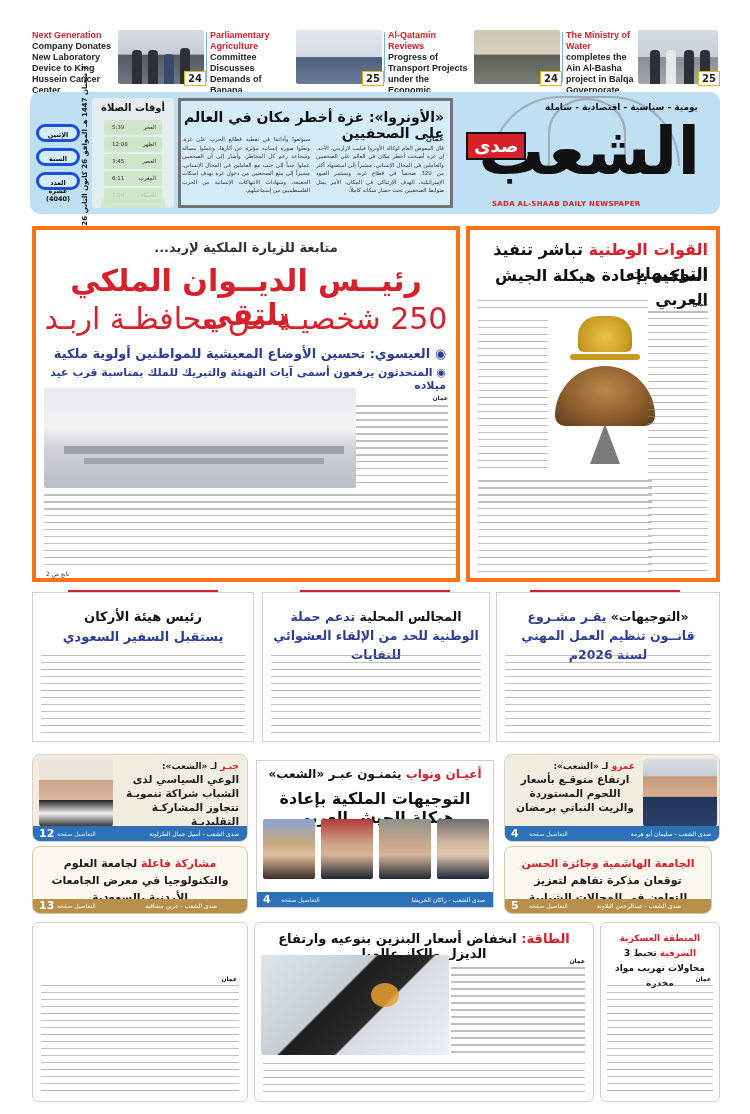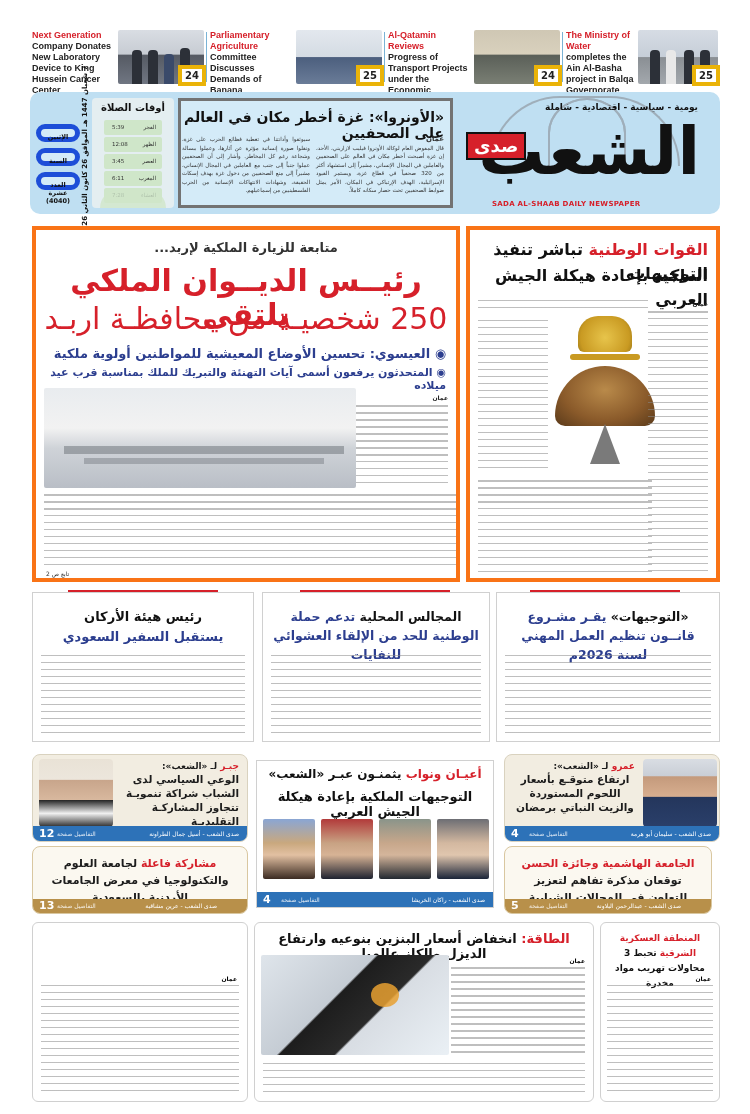--- a/index.html
+++ b/index.html
@@ -7,21 +7,21 @@
   .abs { position: absolute; }
   .rtl { direction: rtl; text-align: right; }
   .ctr { text-align: center; }
 
   
   .teaser { position: absolute; top: 30px; height: 54px; width: 172px; }
   .teaser .ttext { position: absolute; left: 0; top: 0; width: 82px; font-family: "Liberation Sans", sans-serif; font-size: 9px; line-height: 11px; font-weight: bold; color: #222; }
   .teaser .ttext .kick { color: #d6202a; display: block; }
   .teaser .tphoto { position: absolute; left: 86px; top: 0; width: 86px; height: 54px; background: linear-gradient(180deg,#d9dde3 0%,#c7ccd3 45%,#555a63 46%,#707682 100%); border-radius: 2px; overflow: hidden; }
   .teaser .tphoto .fig { position: absolute; bottom: 0; width: 10px; height: 34px; background: #2c3038; border-radius: 4px 4px 0 0; }
-  .teaser .tnum { position: absolute; right: -2px; bottom: -2px; background: #fff; border: 4px solid #eab308; color: #222; font-size: 10px; font-weight: bold; padding: 0 3px; line-height: 13px; }
+  .teaser .tnum { position: absolute; right: -2px; bottom: -2px; background: #fff; border: 1px solid #eab308; color: #222; font-size: 10px; font-weight: bold; padding: 0 3px; line-height: 13px; }
   .vsep { position: absolute; top: 32px; width: 1px; height: 50px; background: #7ab3d6; }
 
   
   .masthead { position: absolute; left: 30px; top: 92px; width: 690px; height: 122px; background: #bfdff2; border-radius: 10px; }
   .logo-area { position: absolute; right: 0; top: 0; width: 268px; height: 122px; }
   .globe { position: absolute; right: 40px; top: 4px; width: 190px; height: 70px; border-radius: 95px 95px 0 0; border: 2px solid #8a8f96; border-bottom: none; opacity: .6; }
   .globe::before, .globe::after { content:""; position:absolute; left: 30%; top: 0; width: 40%; height: 100%; border: 2px solid #8a8f96; border-radius: 50% 50% 0 0; border-bottom: none; }
   .tagline { position: absolute; right: 22px; top: 10px; font-size: 9px; color: #111; font-weight: bold; direction: rtl; }
   .logo-main { position: absolute; right: 20px; top: 24px; font-family: "DejaVu Sans", sans-serif; font-size: 66px; font-weight: bold; color: #111; line-height: 72px; letter-spacing: -2px; direction: rtl; }
   .logo-sada { position: absolute; left: 14px; top: 40px; background: #d6202a; color: #fff; font-size: 18px; font-weight: bold; padding: 0 6px; line-height: 24px; border: 2px solid #111; }
@@ -34,21 +34,21 @@
 
   .prayer { position: absolute; left: 62px; top: 6px; width: 82px; height: 110px; background: #e4eef1; border-radius: 4px; }
   .prayer-title { font-size: 10px; font-weight: bold; color: #111; text-align: center; margin-top: 4px; direction: rtl; }
   .prayer-row { position: absolute; left: 12px; width: 58px; height: 15px; background: #cfe6c9; border-radius: 2px; font-size: 5.5px; color: #333; }
   .prayer-row .pname { position: absolute; right: 6px; top: 4px; }
   .prayer-row .ptime { position: absolute; left: 8px; top: 4px; }
   .mosque { position: absolute; left: 8px; bottom: 0; width: 66px; height: 18px; background: #cfe6c9; border-radius: 30px 30px 0 0; opacity: .8; }
 
   .date-vert { position: absolute; left: 50px; top: 6px; width: 10px; height: 110px; }
   .date-vert span { position: absolute; left: 50%; top: 50%; transform: translate(-50%,-50%) rotate(-90deg); white-space: nowrap; font-size: 7px; font-weight: bold; color: #111; direction: rtl; }
-  .pill { position: absolute; left: 6px; width: 44px; height: 18px; border: 5px solid #1d4ed8; border-radius: 9px; background: #d4ebf8; font-size: 6.5px; font-weight: bold; color: #111; text-align: center; line-height: 16px; direction: rtl; }
+  .pill { position: absolute; left: 6px; width: 44px; height: 18px; border: 3px solid #1d4ed8; border-radius: 9px; background: #d4ebf8; font-size: 6.5px; font-weight: bold; color: #111; text-align: center; line-height: 16px; direction: rtl; }
 
   
   .box { position: absolute; border: 4px solid #f97316; background: #fff; }
   .redbar { position: absolute; height: 2px; background: #d6202a; }
   .red { color: #d6202a; }
   .navy { color: #2c3e8f; }
   .textcols { position: absolute; font-size: 5px; line-height: 7.5px; color: #555; direction: rtl; text-align: justify; overflow: hidden; }
   .textcols .city { font-weight: bold; color: #222; font-size: 6px; }
   .lines { background: repeating-linear-gradient(180deg,#8a8a8a 0px,#8a8a8a 1.5px,transparent 1.5px,transparent 7px); opacity: .55; }
 
@@ -230,21 +230,21 @@
   <div class="ititle" style="right:84px;top:17px;width:120px;text-align:center;">ارتفاع متوقـع بأسعار اللحوم المستوردة والزيت النباتي برمضان</div>
   <div class="ibar">
     <span class="ipage">4</span>
     <span class="icont">التفاصيل صفحة</span>
     <span class="iby">صدى الشعب - سليمان أبو هرمة</span>
   </div>
 </div>
 
 <div class="centerpiece">
   <div class="abs rtl" style="left:6px;right:6px;top:6px;text-align:center;font-size:12px;font-weight:bold;color:#111;"><span class="red">أعيـان ونواب</span> <span>يثمنـون عبـر «الشعب»</span></div>
-  <div class="abs rtl" style="left:4px;right:4px;top:28px;text-align:center;font-size:13px;font-weight:bold;color:#111;">التوجيهات الملكية بإعادة هيكلة الجيش العربي</div>
+  <div class="abs rtl" style="left:4px;right:4px;top:28px;text-align:center;font-size:16px;font-weight:bold;color:#111;">التوجيهات الملكية بإعادة هيكلة الجيش العربي</div>
   <div class="mugs">
     <div class="mug" style="left:0;background:linear-gradient(180deg,#8aa6d4 0%,#c9a87e 40%,#e2c0a2 60%,#3b2b22 100%);"></div>
     <div class="mug" style="left:58px;background:linear-gradient(180deg,#b23a3a 0%,#c8a283 40%,#d7b395 60%,#1e2230 100%);"></div>
     <div class="mug" style="left:116px;background:linear-gradient(180deg,#8a948a 0%,#c7a78b 40%,#d4b59b 60%,#222830 100%);"></div>
     <div class="mug" style="left:174px;background:linear-gradient(180deg,#6d6e74 0%,#d3b8a0 40%,#e0c6ae 60%,#1a2438 100%);"></div>
   </div>
   <div class="cp-bar">
     <span class="abs" style="left:6px;top:0;font-size:11px;font-weight:bold;line-height:15px;">4</span>
     <span class="abs" style="left:24px;top:4px;opacity:.85">التفاصيل صفحة</span>
     <span class="abs" style="right:8px;top:4px">صدى الشعب - راكان الخريشا</span>

